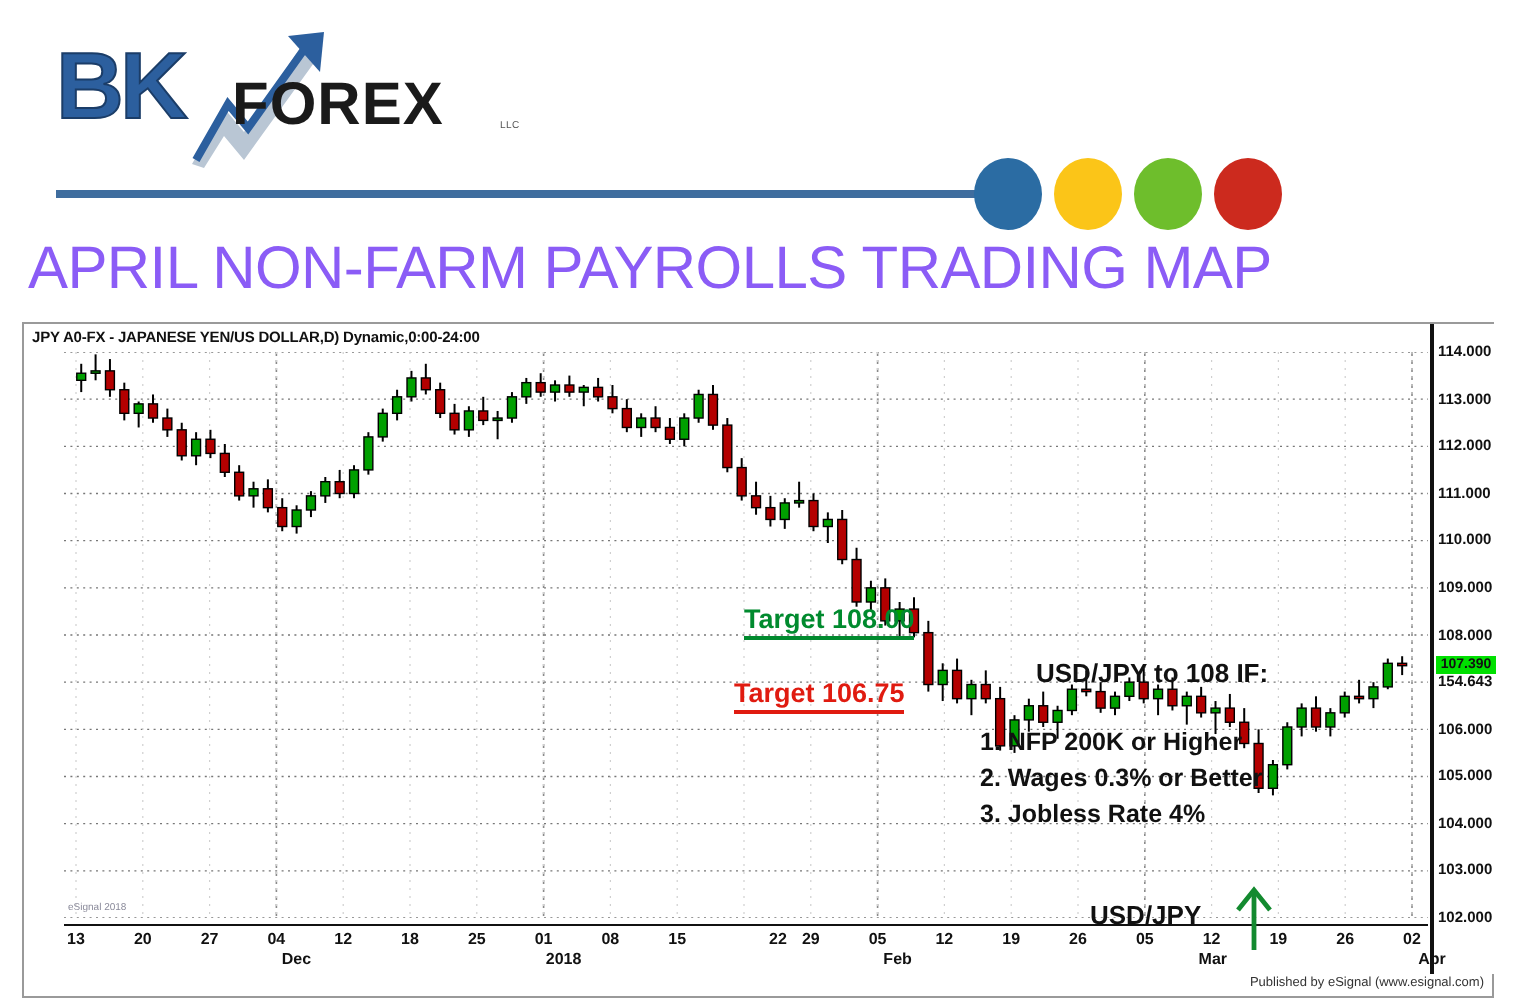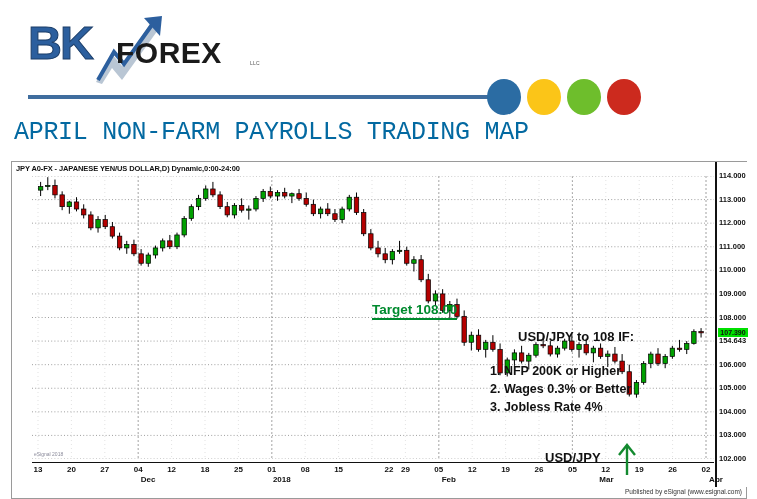--- a/index.html
+++ b/index.html
@@ -46,23 +46,23 @@
     width: 470px; height: 4px; background: #3f6d9e;
   }
   .dot { position: absolute; top: 79px; width: 34px; height: 36px; border-radius: 50%; }
   #dot-blue   { left: 487px; }
   #dot-yellow { left: 527px; }
   #dot-green  { left: 567px; }
   #dot-red    { left: 607px; }
 
   #page-title {
     position: absolute; left: 14px; top: 118px;
-    font-family: Liberation Mono, monospace;
-    font-size: 25px; font-weight: normal; letter-spacing: -0.3px;
-    color: #0369a1; white-space: nowrap;
+    font-family: Liberation Sans, sans-serif;
+    font-size: 30px; font-weight: normal; letter-spacing: -0.3px;
+    color: #8b5cf6; white-space: nowrap;
   }
 
   
   #chart-frame {
     position: absolute; left: 11px; top: 161px;
     width: 736px; height: 327px;
     background: #ffffff;
     border: 1px solid #9a9a9a;
   }
   #chart-title {
@@ -473,20 +473,21 @@
         <div class="date-lbl" style="left: 640.6px;">26</div>
         <div class="date-lbl" style="left: 674px;">02</div>
         <div class="month-lbl" style="left: 116.2px;">Dec</div>
         <div class="month-lbl" style="left: 249.8px;">2018</div>
         <div class="month-lbl" style="left: 416.8px;">Feb</div>
         <div class="month-lbl" style="left: 550.4px; margin-left: 24px;">Mar</div>
         <div class="month-lbl" style="left: 684px;">Apr</div>
       </div>
 
     <div class="target-lbl" id="target-up" style="color: rgb(0, 138, 46); top: 139.5px;">Target 108.00</div>
+    <div class="target-lbl" id="target-down" style="color: rgb(224, 27, 16); top: 176.979px;">Target 106.75</div>
 
     <div class="panel-head" id="cond-up-head">USD/JPY to 108 IF:</div>
     <div class="panel-line" id="cond-up-1">1. NFP 200K or Higher</div>
     <div class="panel-line" id="cond-up-2">2. Wages 0.3% or Better</div>
     <div class="panel-line" id="cond-up-3">3. Jobless Rate 4%</div>
 
     <div class="panel-head" id="sig-up-text">USD/JPY</div>
     <svg id="arrow-up" viewBox="0 0 22 33">
       <line x1="11" y1="32" x2="11" y2="4" stroke="#138a2f" stroke-width="2.4"></line>
       <polyline points="3,12 11,2 19,12" fill="none" stroke="#138a2f" stroke-width="2.4"></polyline>

